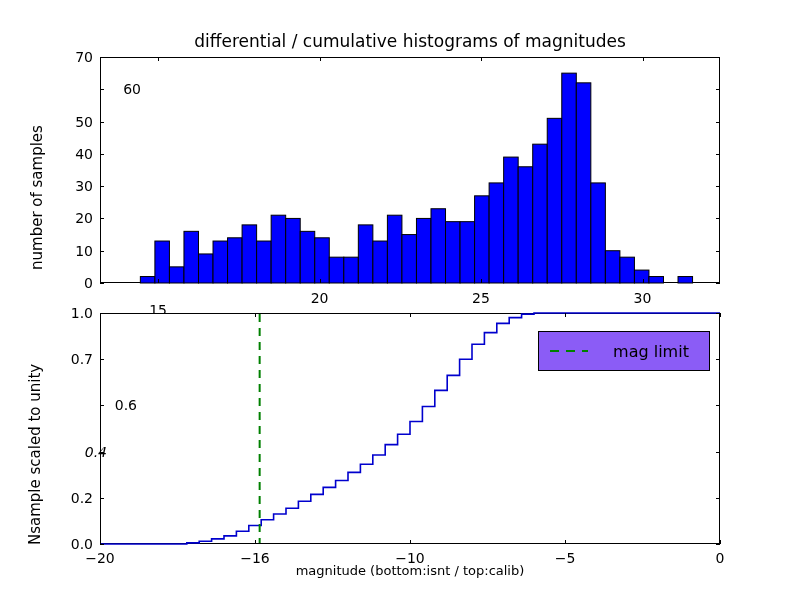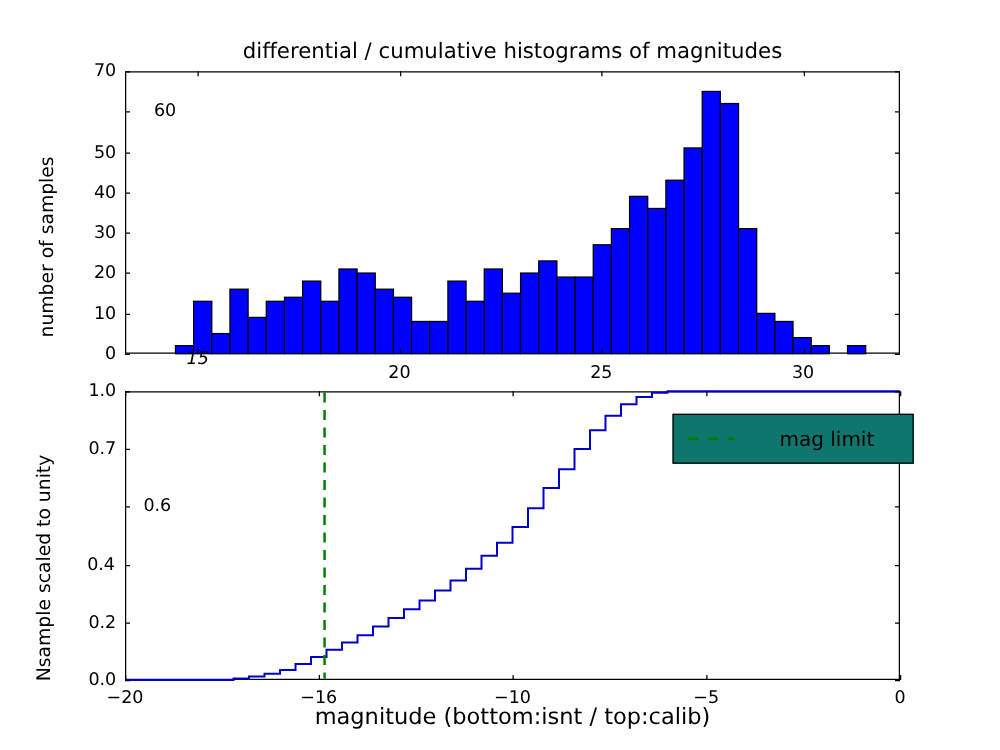--- a/index.html
+++ b/index.html
@@ -49,21 +49,21 @@
   }
   #top-ylabel { left: 28px; top: 270px; }
   #bot-ylabel { left: 26px; top: 545px; }
 
   .xlabel {
     position: absolute;
     left: 100px;
     top: 563px;
     width: 620px;
     text-align: center;
-    font-size: 18px;
+    font-size: 13px;
     color: #000000;
     white-space: nowrap;
   }
 
   .tick-label {
     position: absolute;
     font-size: 14px;
     color: #000000;
     white-space: nowrap;
   }
@@ -78,24 +78,24 @@
     position: absolute;
     left: 0;
     top: 0;
     display: block;
   }
 
   #legend-box {
     position: absolute;
     left: 538px;
     top: 331px;
-    width: 193px;
+    width: 172px;
     height: 40px;
     border: 1px solid #000000;
-    background: #0f766e;
+    background: #8b5cf6;
     box-sizing: border-box;
     display: flex;
     align-items: center;
     padding: 0 10px;
   }
   #legend-box .legend-swatch {
     width: 40px;
     height: 14px;
     flex: 0 0 40px;
     margin-right: 14px;
@@ -155,21 +155,21 @@
       <rect x="605.3645833333335" y="250.71428571428572" width="14.531249999999886" height="32.28571428571428" fill="#0000FF" stroke="#000000" stroke-width="1"></rect>
       <rect x="619.8958333333334" y="257.1714285714286" width="14.53125" height="25.828571428571422" fill="#0000FF" stroke="#000000" stroke-width="1"></rect>
       <rect x="634.4270833333334" y="270.0857142857143" width="14.53125" height="12.914285714285711" fill="#0000FF" stroke="#000000" stroke-width="1"></rect>
       <rect x="648.9583333333334" y="276.54285714285714" width="14.531249999999886" height="6.4571428571428555" fill="#0000FF" stroke="#000000" stroke-width="1"></rect>
       <rect x="678.0208333333335" y="276.54285714285714" width="14.531249999999886" height="6.4571428571428555" fill="#0000FF" stroke="#000000" stroke-width="1"></rect>
     </svg>
 
   <div id="top-ticks">
       <div class="tick-mark xtick-mark" style="left: 158.125px; top: 279px;"></div>
       <div class="tick-mark xtick-mark" style="left: 158.125px; top: 57px;"></div>
-      <div class="tick-label xtick-label" style="left: 158.125px; top: 279px; font-style: italic;">15</div>
+      <div class="tick-label xtick-label" style="left: 158.125px; top: 302px;">15</div>
       <div class="tick-mark xtick-mark" style="left: 319.583px; top: 279px;"></div>
       <div class="tick-mark xtick-mark" style="left: 319.583px; top: 57px;"></div>
       <div class="tick-label xtick-label" style="left: 319.583px; top: 290px;">20</div>
       <div class="tick-mark xtick-mark" style="left: 481.042px; top: 279px;"></div>
       <div class="tick-mark xtick-mark" style="left: 481.042px; top: 57px;"></div>
       <div class="tick-label xtick-label" style="left: 481.042px; top: 290px;">25</div>
       <div class="tick-mark xtick-mark" style="left: 642.5px; top: 279px;"></div>
       <div class="tick-mark xtick-mark" style="left: 642.5px; top: 57px;"></div>
       <div class="tick-label xtick-label" style="left: 642.5px; top: 290px;">30</div>
       <div class="tick-mark ytick-mark" style="left: 100px; top: 283px;"></div>
@@ -224,21 +224,21 @@
       <div class="tick-mark xtick-mark" style="left: 720px; top: 313px;"></div>
       <div class="tick-label xtick-label" style="left: 720px; top: 550px;">0</div>
       <div class="tick-mark ytick-mark" style="left: 100px; top: 544px;"></div>
       <div class="tick-mark ytick-mark" style="left: 716px; top: 544px;"></div>
       <div class="tick-label ytick-label" style="left: 93px; top: 544px;">0.0</div>
       <div class="tick-mark ytick-mark" style="left: 100px; top: 497.8px;"></div>
       <div class="tick-mark ytick-mark" style="left: 716px; top: 497.8px;"></div>
       <div class="tick-label ytick-label" style="left: 93px; top: 497.8px;">0.2</div>
       <div class="tick-mark ytick-mark" style="left: 100px; top: 451.6px;"></div>
       <div class="tick-mark ytick-mark" style="left: 716px; top: 451.6px;"></div>
-      <div class="tick-label ytick-label" style="left: 92px; top: 451.6px;">0.4</div>
+      <div class="tick-label ytick-label" style="left: 107px; top: 451.6px; font-style: italic;">0.4</div>
       <div class="tick-mark ytick-mark" style="left: 100px; top: 405.4px;"></div>
       <div class="tick-mark ytick-mark" style="left: 716px; top: 405.4px;"></div>
       <div class="tick-label ytick-label" style="left: 93px; top: 405.4px; margin-left: 44px;">0.6</div>
       <div class="tick-mark ytick-mark" style="left: 100px; top: 359.2px;"></div>
       <div class="tick-mark ytick-mark" style="left: 716px; top: 359.2px;"></div>
       <div class="tick-label ytick-label" style="left: 93px; top: 359.2px;">0.7</div>
       <div class="tick-mark ytick-mark" style="left: 100px; top: 313px;"></div>
       <div class="tick-mark ytick-mark" style="left: 716px; top: 313px;"></div>
       <div class="tick-label ytick-label" style="left: 93px; top: 313px;">1.0</div>
     </div>

